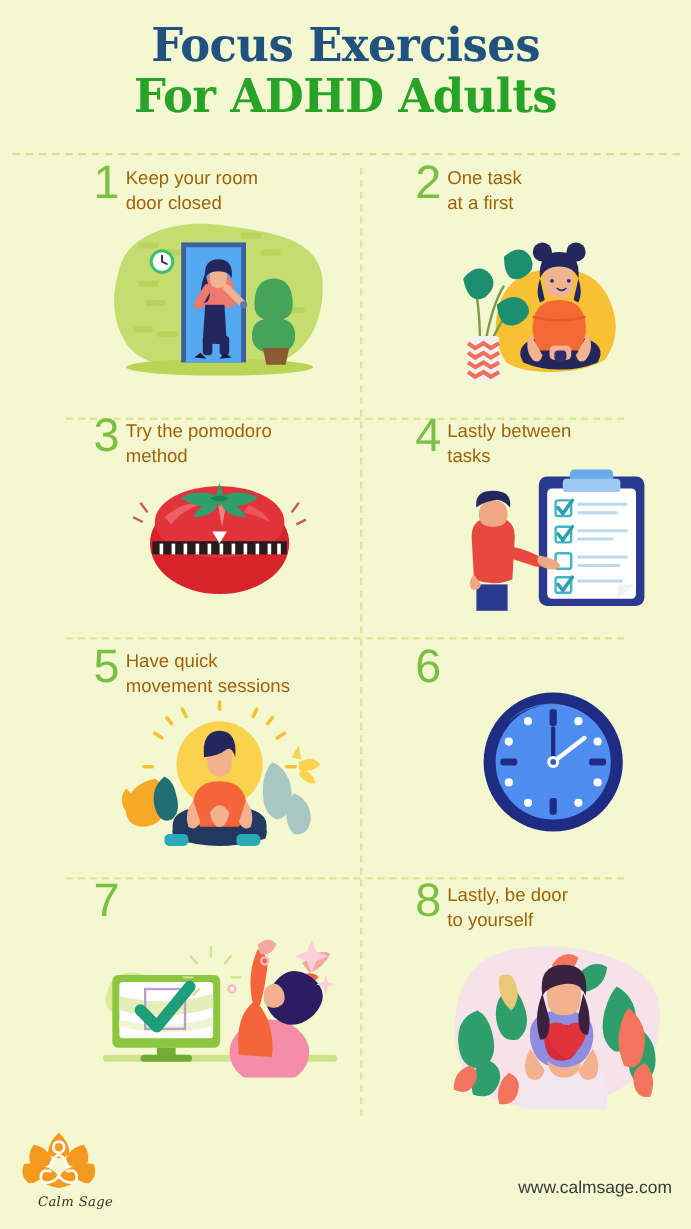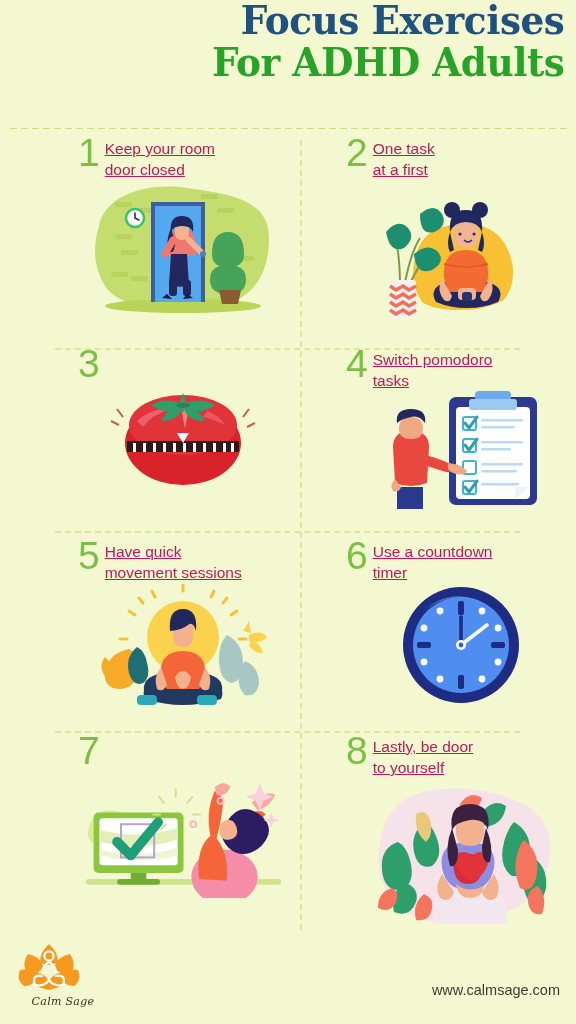--- a/index.html
+++ b/index.html
@@ -6,21 +6,21 @@
   body{
     width:576px;height:1024px;
     background:#f4f8d0;
     font-family:"Liberation Sans", sans-serif;
     overflow:hidden;
     position:relative;
   }
   .page{width:576px;height:1024px;position:relative;background:#f4f8d0;}
 
   
-  .header{padding-top:0;text-align:right;}
+  .header{padding-top:18px;text-align:center;}
   .title-1{
     font-family:"DejaVu Serif", serif;
     font-weight:bold;
     font-size:39px;
     letter-spacing:-0.5px;
     color:#21527f;
     line-height:1.05;
     transform:scaleX(0.96);
   }
   .title-2{
@@ -51,23 +51,22 @@
   .row{display:flex;width:576px;}
   .cell{width:288px;position:relative;box-sizing:border-box;}
   .cell.left{padding-left:78px;}
   .cell.right{padding-left:58px;}
   .headline{display:flex;align-items:flex-start;gap:5px;}
   .num{
     color:#7bc043;font-size:39px;line-height:34px;font-weight:400;
     font-family:"Liberation Sans", sans-serif;flex:0 0 auto;
   }
   .label{
-    color:#be185d;font-size:15.5px;line-height:21px;font-weight:400;
+    color:#a16207;font-size:15.5px;line-height:21px;font-weight:400;
     padding-top:2px;
-    text-decoration:underline;
   }
   .art{width:100%;display:flex;justify-content:center;align-items:flex-end;}
 
   
   .footer{position:absolute;left:0;bottom:0;width:576px;height:90px;padding-left:10px;}
   .logo{position:absolute;left:18px;top:8px;width:90px;text-align:center;}
   .logo-name{
     font-family:"DejaVu Serif", serif;font-style:italic;font-size:11px;
     color:#3d3026;margin-top:1px;letter-spacing:0.3px;
   }
@@ -191,20 +190,22 @@
           </svg>
         </div>
       </div>
     </div>
 
     <div class="row" style="margin-top:22px">
 
       <div class="cell left">
         <div class="headline">
           <span class="num">3</span>
+          <span class="label" style="white-space:pre-line">Try the pomodoro
+method</span>
         </div>
         <div class="art">
           <svg width="160" height="110" viewBox="0 0 160 110">
             <g stroke="#c0342b" stroke-width="2" fill="none" opacity=".8">
               <path d="M20 36 l-6 -8"></path>
                 <path d="M16 44 l-8 -4"></path>
               <path d="M140 36 l6 -8"></path>
                 <path d="M144 46 l8 -4"></path>
             </g>
             <ellipse cx="80" cy="62" rx="58" ry="42" fill="#d8232a"></ellipse>
@@ -235,21 +236,21 @@
               <path d="M84 26 q14 4 18 14 q-16 0 -20 -10z"></path>
             </g>
             <path d="M72 24 q8 -4 16 0 q-8 6 -16 0z" fill="#1f8457"></path>
           </svg>
         </div>
       </div>
 
       <div class="cell right">
         <div class="headline">
           <span class="num">4</span>
-          <span class="label" style="white-space:pre-line">Switch pomodoro
+          <span class="label" style="white-space:pre-line">Lastly between
 tasks</span>
         </div>
         <div class="art">
           <svg width="180" height="120" viewBox="0 0 180 120">
             <rect x="78" y="6" width="88" height="108" rx="7" fill="#2b3a8f"></rect>
             <rect x="85" y="16" width="74" height="92" rx="4" fill="#ffffff"></rect>
             <rect x="104" y="0" width="36" height="16" rx="4" fill="#6aa9ea"></rect>
             <rect x="98" y="8" width="48" height="11" rx="3" fill="#9bc9f2"></rect>
             <g>
               <rect x="92" y="26" width="13" height="13" rx="2" fill="#fff" stroke="#3fb6c6" stroke-width="2"></rect>
@@ -338,22 +339,20 @@
               <path d="M80 52 q-2 -16 10 -16 q12 0 10 16 q0 12 -10 12 q-10 0 -10 -12z" fill="#f4b18d"></path>
               <path d="M77 48 q-2 -22 13 -22 q15 0 13 22 q-3 -10 -8 -6 q-6 5 -18 6z" fill="#22285e"></path>
             </g>
           </svg>
         </div>
       </div>
 
       <div class="cell right">
         <div class="headline">
           <span class="num">6</span>
-          <span class="label" style="white-space:pre-line">Use a countdown
-timer</span>
         </div>
         <div class="art">
           <svg width="130" height="125" viewBox="0 0 130 125">
             <circle cx="65" cy="62" r="58" fill="#1f2c83"></circle>
             <circle cx="65" cy="62" r="48" fill="#4f8ef0"></circle>
             <path d="M28 28 a48 48 0 0 1 62 -6 a52 52 0 0 0 -62 6z" fill="#6aa6f5" opacity=".6"></path>
             <g fill="#1f2c83">
               <rect x="62" y="18" width="6" height="14" rx="2"></rect>
               <rect x="62" y="92" width="6" height="14" rx="2"></rect>
               <rect x="21" y="59" width="14" height="6" rx="2"></rect>

